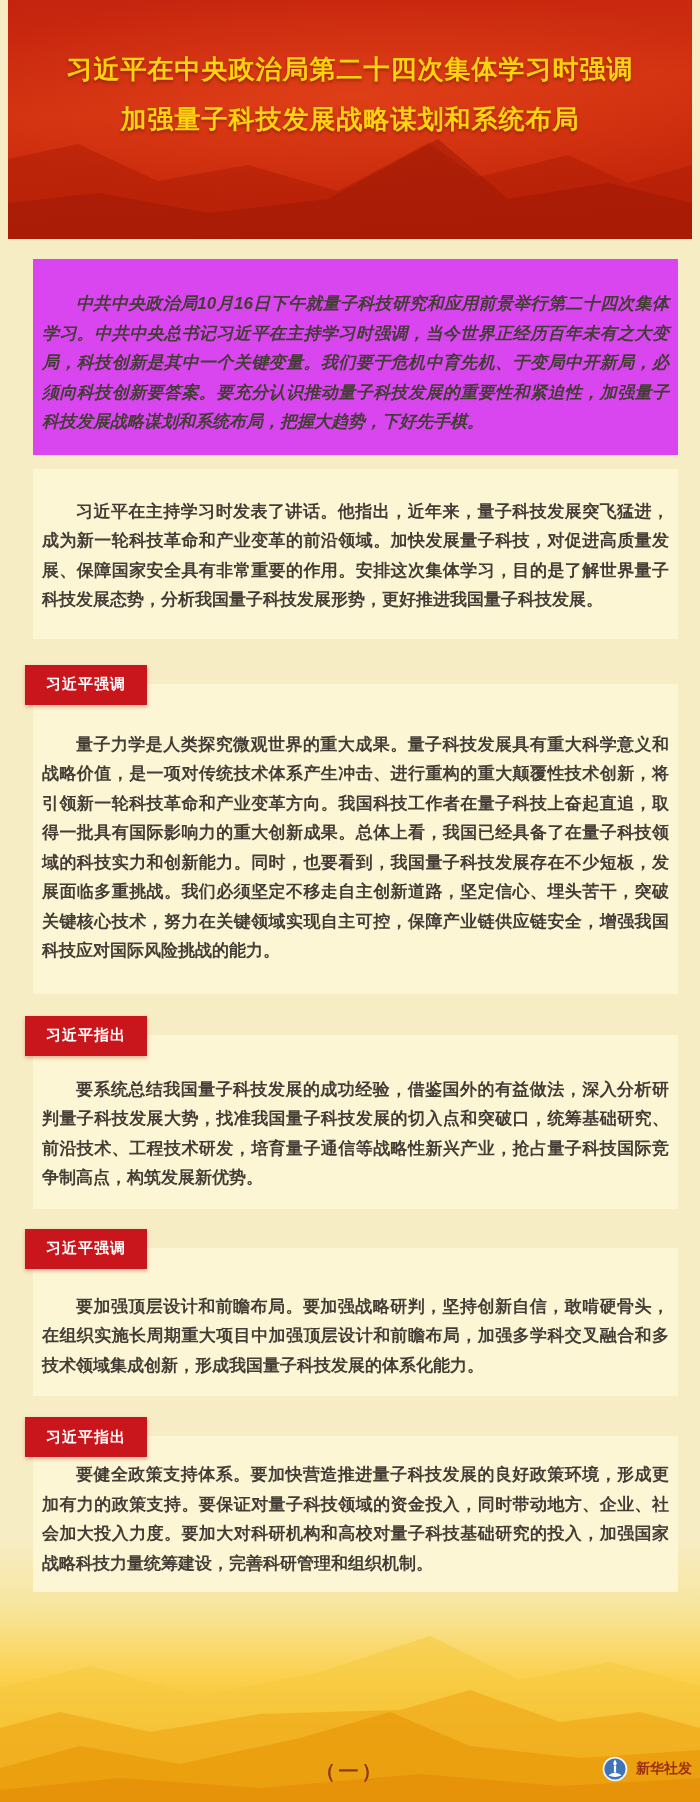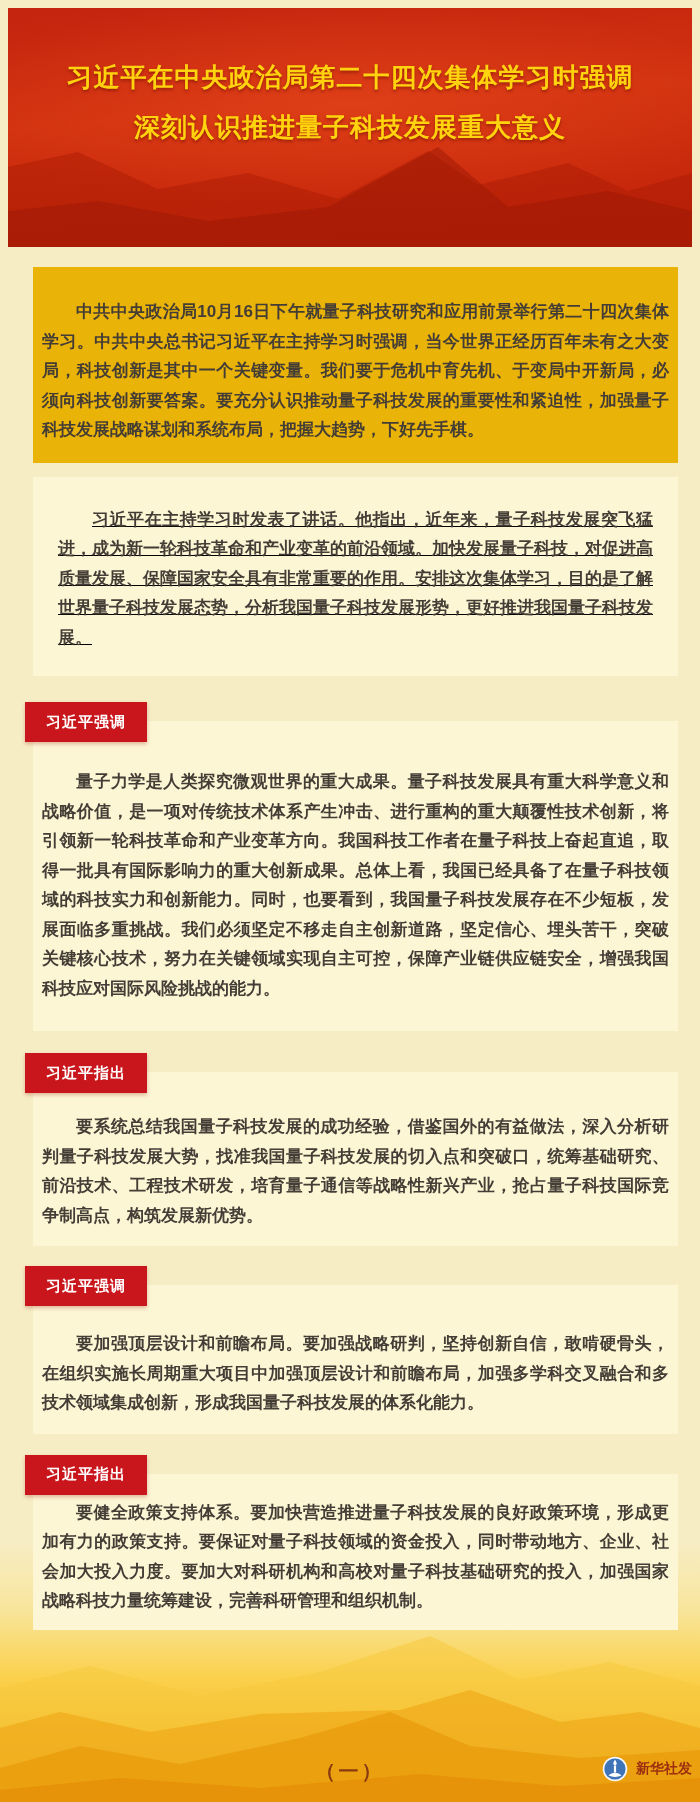--- a/index.html
+++ b/index.html
@@ -1,34 +1,34 @@
 <!DOCTYPE html>
 <html><head>
 <meta charset="utf-8">
 <style>
   html,body{margin:0;padding:0;}
   body{font-family:"Liberation Sans","DejaVu Sans",sans-serif;}
   .page{position:relative;width:700px;height:1802px;background:#f7edc5;overflow:hidden;}
 
   
-  .banner{position:relative;margin:8px 8px 0;height:239px;overflow:hidden;
+  .banner{position:relative;margin:0 8px 0;height:239px;overflow:hidden;
           background:linear-gradient(176deg,#c4230e 0%,#d23210 42%,#c02108 100%);}
   .banner-glow{position:absolute;inset:0;
           background:radial-gradient(90% 70% at 50% 40%,rgba(255,96,40,.28),rgba(255,96,40,0) 66%);}
   .banner-mts{position:absolute;left:0;bottom:0;width:100%;height:140px;display:block;}
   .title{position:relative;z-index:2;padding-top:44px;text-align:center;
          color:#ffd30e;font-size:26px;font-weight:700;line-height:50px;letter-spacing:1px;
          text-shadow:0 2px 3px rgba(100,10,0,.5);}
 
   
   .box{position:relative;z-index:1;margin-left:33px;width:645px;background:#fdf6d5;box-sizing:border-box;}
   .box p{margin:0;font-size:17px;line-height:29.5px;font-weight:700;color:#443d36;
          text-align:justify;text-indent:2em;}
-  .box1{margin-top:20px;padding:30px 9px 18px;background:#eab308;}
-  .box2{margin-top:14px;padding:28px 25px 24px;text-decoration:underline;}
+  .box1{margin-top:20px;padding:30px 9px 18px;background:#d946ef;font-style:italic;}
+  .box2{margin-top:14px;padding:28px 9px 24px;}
 
   .badge{position:relative;z-index:2;margin-left:25px;width:122px;height:40px;background:#c9161c;
          color:#ffffff;font-size:15px;font-weight:700;letter-spacing:1px;
          display:flex;align-items:center;justify-content:center;
          box-shadow:0 2px 4px rgba(150,30,10,.3);}
   .sec .box{margin-top:-21px;}
   .sec3 .badge{margin-top:26px}.sec3 .box{padding:46px 9px 28px;}
   .sec4 .badge{margin-top:22px}.sec4 .box{padding:40px 9px 16px;}
   .sec5 .badge{margin-top:20px}.sec5 .box{padding:44px 9px 16px;}
   .sec6 .badge{margin-top:21px}.sec6 .box{padding:24px 9px 14px;}
@@ -51,21 +51,21 @@
 <div class="page">
 
   <div class="banner">
     <div class="banner-glow"></div>
     <svg class="banner-mts" viewBox="0 0 684 140" preserveAspectRatio="none" aria-hidden="true">
       <path fill="#a81a04" opacity="0.45" d="M0 140 L0 60 L70 45 L150 82 L240 66 L330 92 L420 44 L470 78 L560 56 L620 84 L684 66 L684 140 Z"></path>
       <path fill="#9c1803" opacity="0.5" d="M0 140 L0 104 L90 94 L200 114 L320 100 L430 40 L500 100 L600 84 L684 104 L684 140 Z"></path>
     </svg>
     <div class="title">
       <div>习近平在中央政治局第二十四次集体学习时强调</div>
-      <div>深刻认识推进量子科技发展重大意义</div>
+      <div>加强量子科技发展战略谋划和系统布局</div>
     </div>
   </div>
 
   <div class="box box1">
     <p>中共中央政治局10月16日下午就量子科技研究和应用前景举行第二十四次集体学习。中共中央总书记习近平在主持学习时强调，当今世界正经历百年未有之大变局，科技创新是其中一个关键变量。我们要于危机中育先机、于变局中开新局，必须向科技创新要答案。要充分认识推动量子科技发展的重要性和紧迫性，加强量子科技发展战略谋划和系统布局，把握大趋势，下好先手棋。</p>
   </div>
   <div class="box box2">
     <p>习近平在主持学习时发表了讲话。他指出，近年来，量子科技发展突飞猛进，成为新一轮科技革命和产业变革的前沿领域。加快发展量子科技，对促进高质量发展、保障国家安全具有非常重要的作用。安排这次集体学习，目的是了解世界量子科技发展态势，分析我国量子科技发展形势，更好推进我国量子科技发展。</p>
   </div>
 

